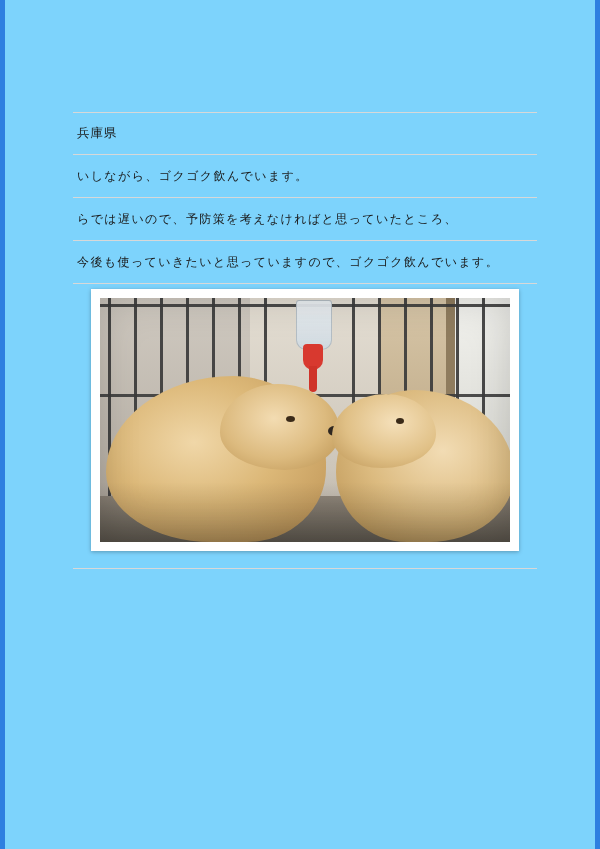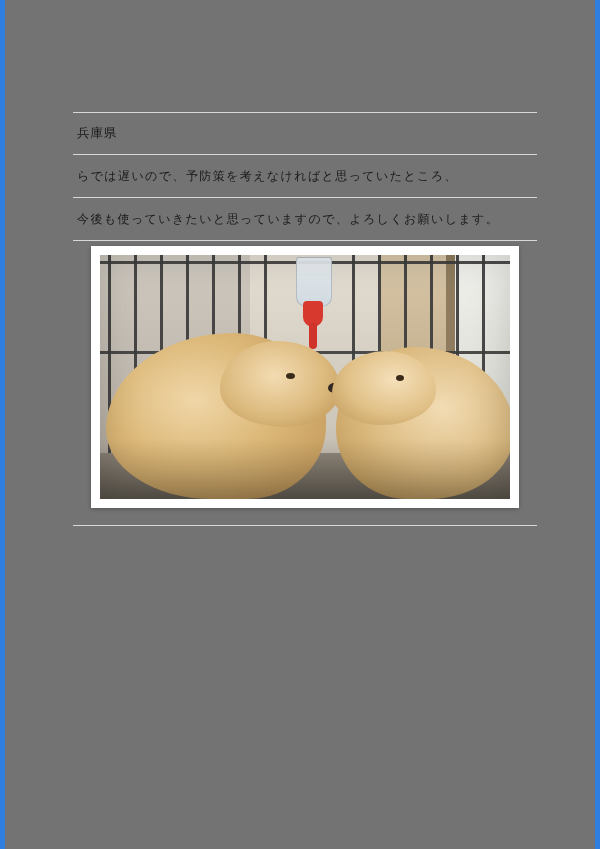--- a/index.html
+++ b/index.html
@@ -13,21 +13,21 @@
     font-family: "Liberation Sans", sans-serif;
     overflow: hidden;
   }
   .page {
     position: relative;
     width: 600px;
     height: 849px;
     box-sizing: border-box;
     border-left: 5px solid #2e7fe0;
     border-right: 5px solid #2e7fe0;
-    background: #737373;
+    background: #7dd3fc;
   }
   .sheet {
     position: absolute;
     left: 68px;
     top: 112px;
     width: 464px;
   }
   .line {
     border-bottom: 1px solid #d8d8d8;
     height: 43px;
@@ -172,24 +172,27 @@
 </head>
 <body>
 
 <div class="page">
   <div class="sheet">
 
     <div class="line">
       <span class="line-text">兵庫県</span>
     </div>
     <div class="line">
+      <span class="line-text small">いしながら、ゴクゴク飲んでいます。</span>
+    </div>
+    <div class="line">
       <span class="line-text small">らでは遅いので、予防策を考えなければと思っていたところ、</span>
     </div>
     <div class="line">
-      <span class="line-text small">今後も使っていきたいと思っていますので、よろしくお願いします。</span>
+      <span class="line-text small">今後も使っていきたいと思っていますので、ゴクゴク飲んでいます。</span>
     </div>
 
     <div class="photo-line">
       <div class="photo-frame">
         <div class="photo">
           <div class="ph-wall-left"></div>
           <div class="ph-wall-mid"></div>
           <div class="ph-door"></div>
           <div class="ph-door-edge"></div>
           <div class="ph-window"></div>

